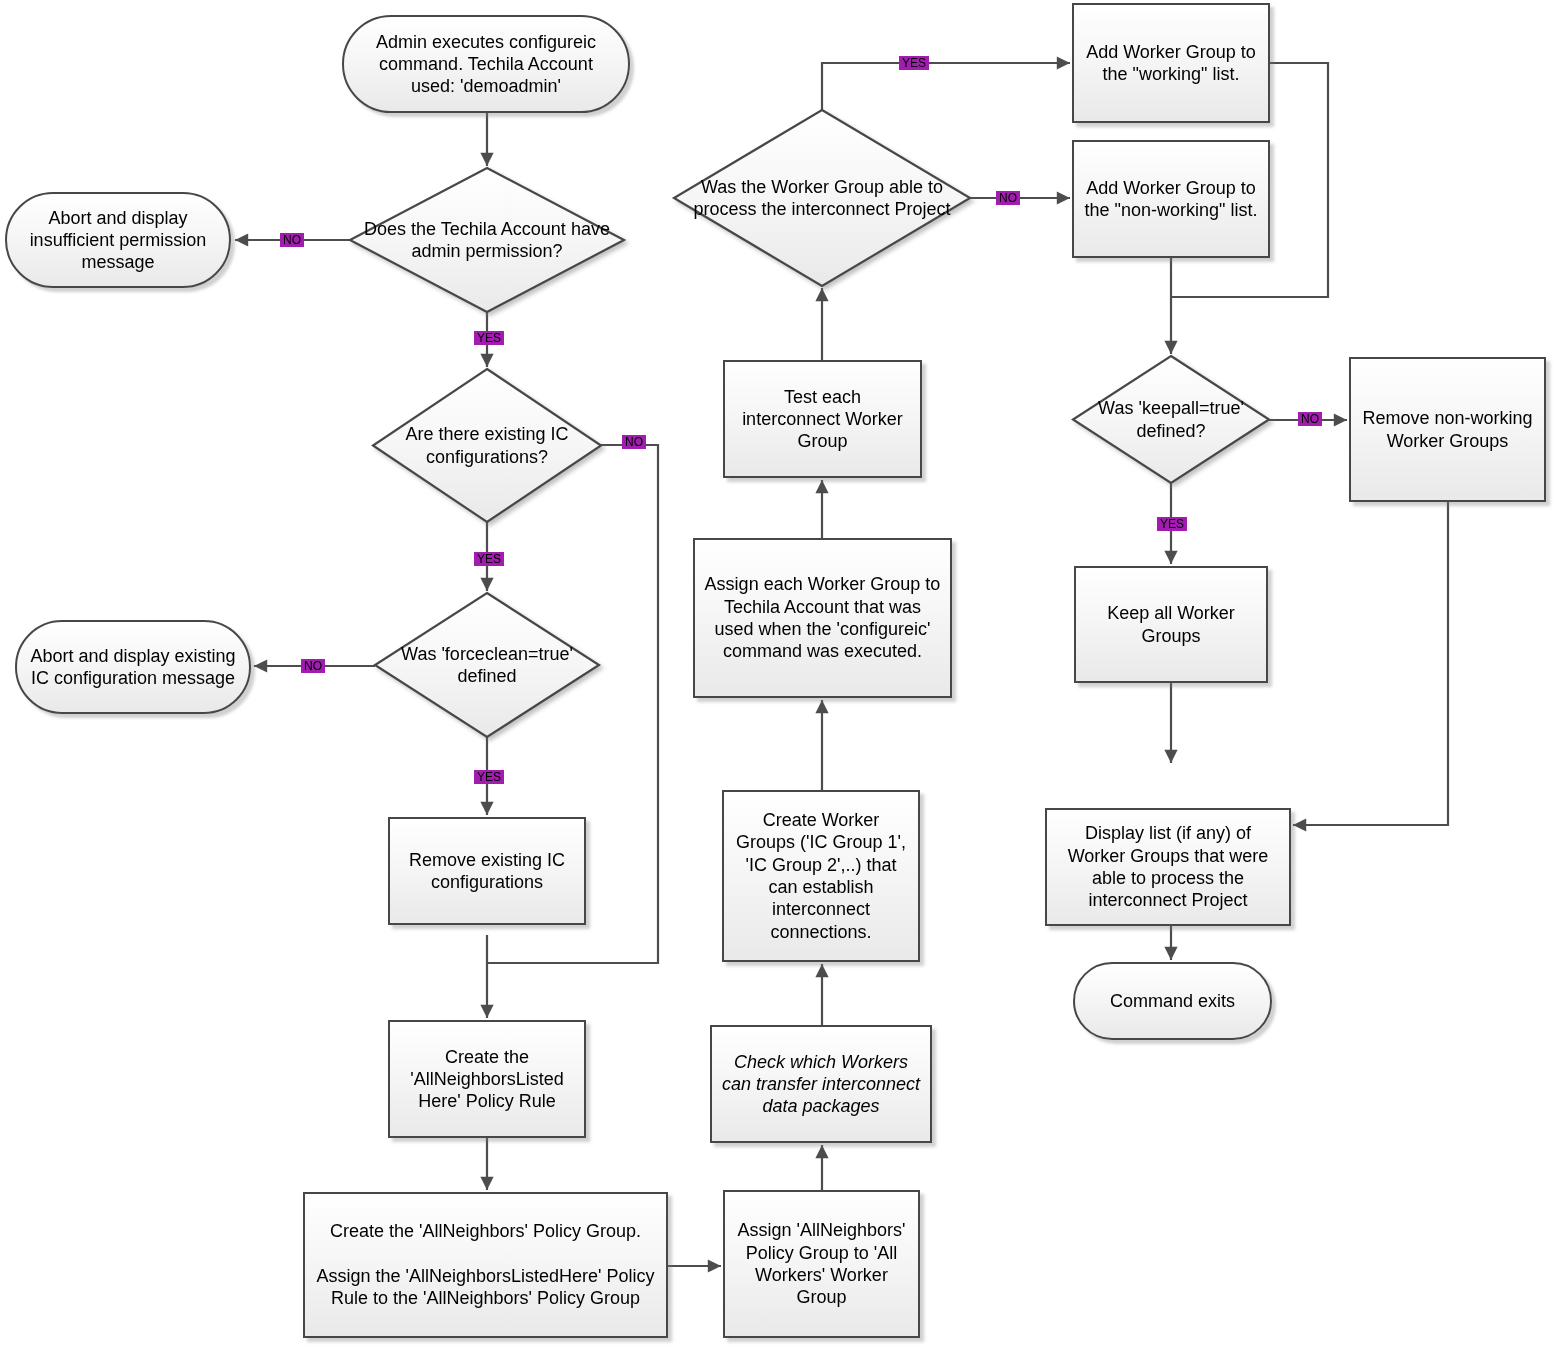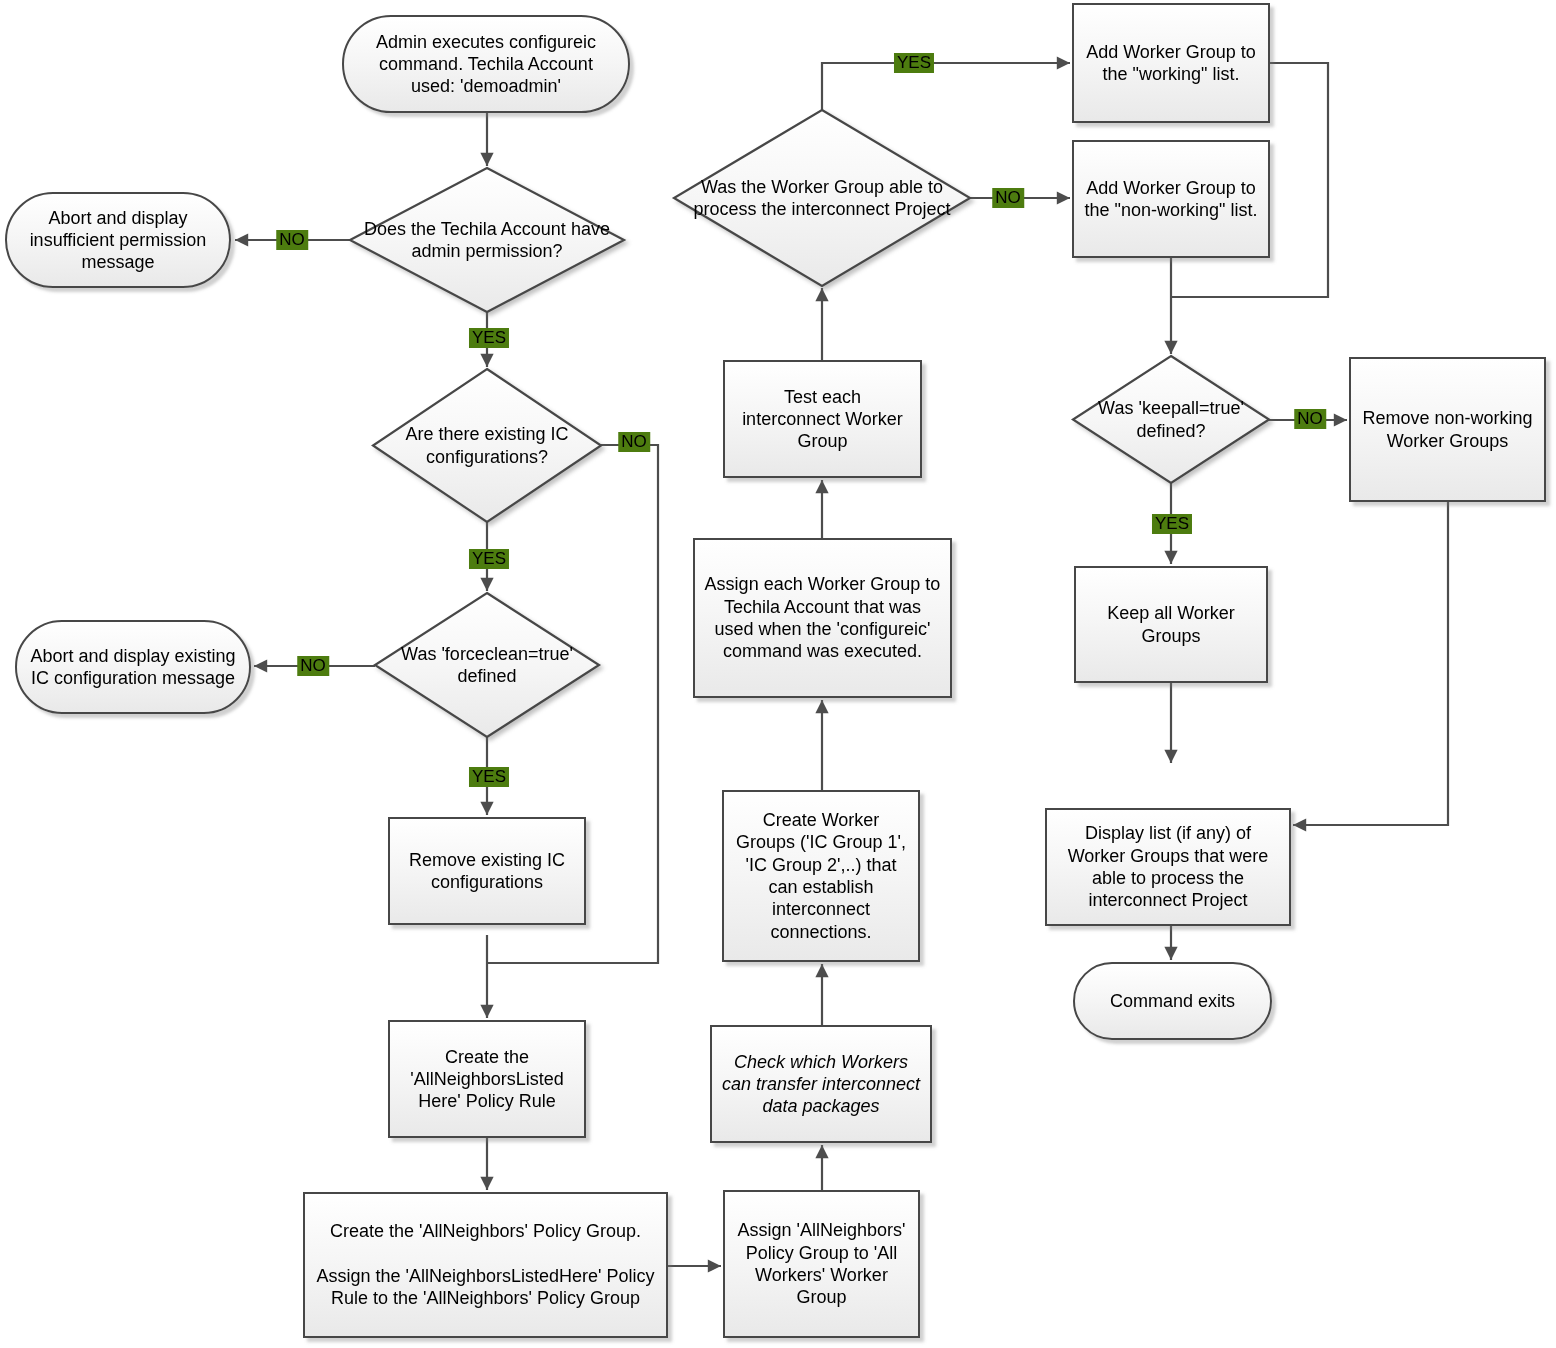--- a/index.html
+++ b/index.html
@@ -17,22 +17,22 @@
     box-shadow:4px 4px 3px rgba(120,120,120,0.35);
     padding:4px 8px;
   }
   .terminal{border-radius:999px;padding:4px 16px;}
   .decision{background:transparent;border:none;padding:0;}
   .decision .shape{position:absolute;left:0;top:0;width:100%;height:100%;overflow:visible;
         filter:drop-shadow(3px 3px 2px rgba(120,120,120,0.45));}
   .decision .shape polygon{fill:url(#nodeGrad);stroke:#474747;stroke-width:2.2;vector-effect:non-scaling-stroke;}
   .decision .txt{position:relative;z-index:2;padding:0 14px;}
   .txt{white-space:pre-line;}
-  .edge-label{position:absolute;transform:translate(-50%,-50%);background:#4d7c0f;
-        padding:0 3px;font-size:17px;z-index:3;}
+  .edge-label{position:absolute;transform:translate(-50%,-50%);background:#a21caf;
+        padding:0 3px;font-size:12px;z-index:3;}
 </style>
 </head>
 <body>
 
 <div id="canvas">
 
   <svg width="0" height="0" style="position:absolute">
     <defs>
       <linearGradient id="nodeGrad" x1="0" y1="0" x2="0" y2="1">
         <stop offset="0" stop-color="#ffffff"></stop>

